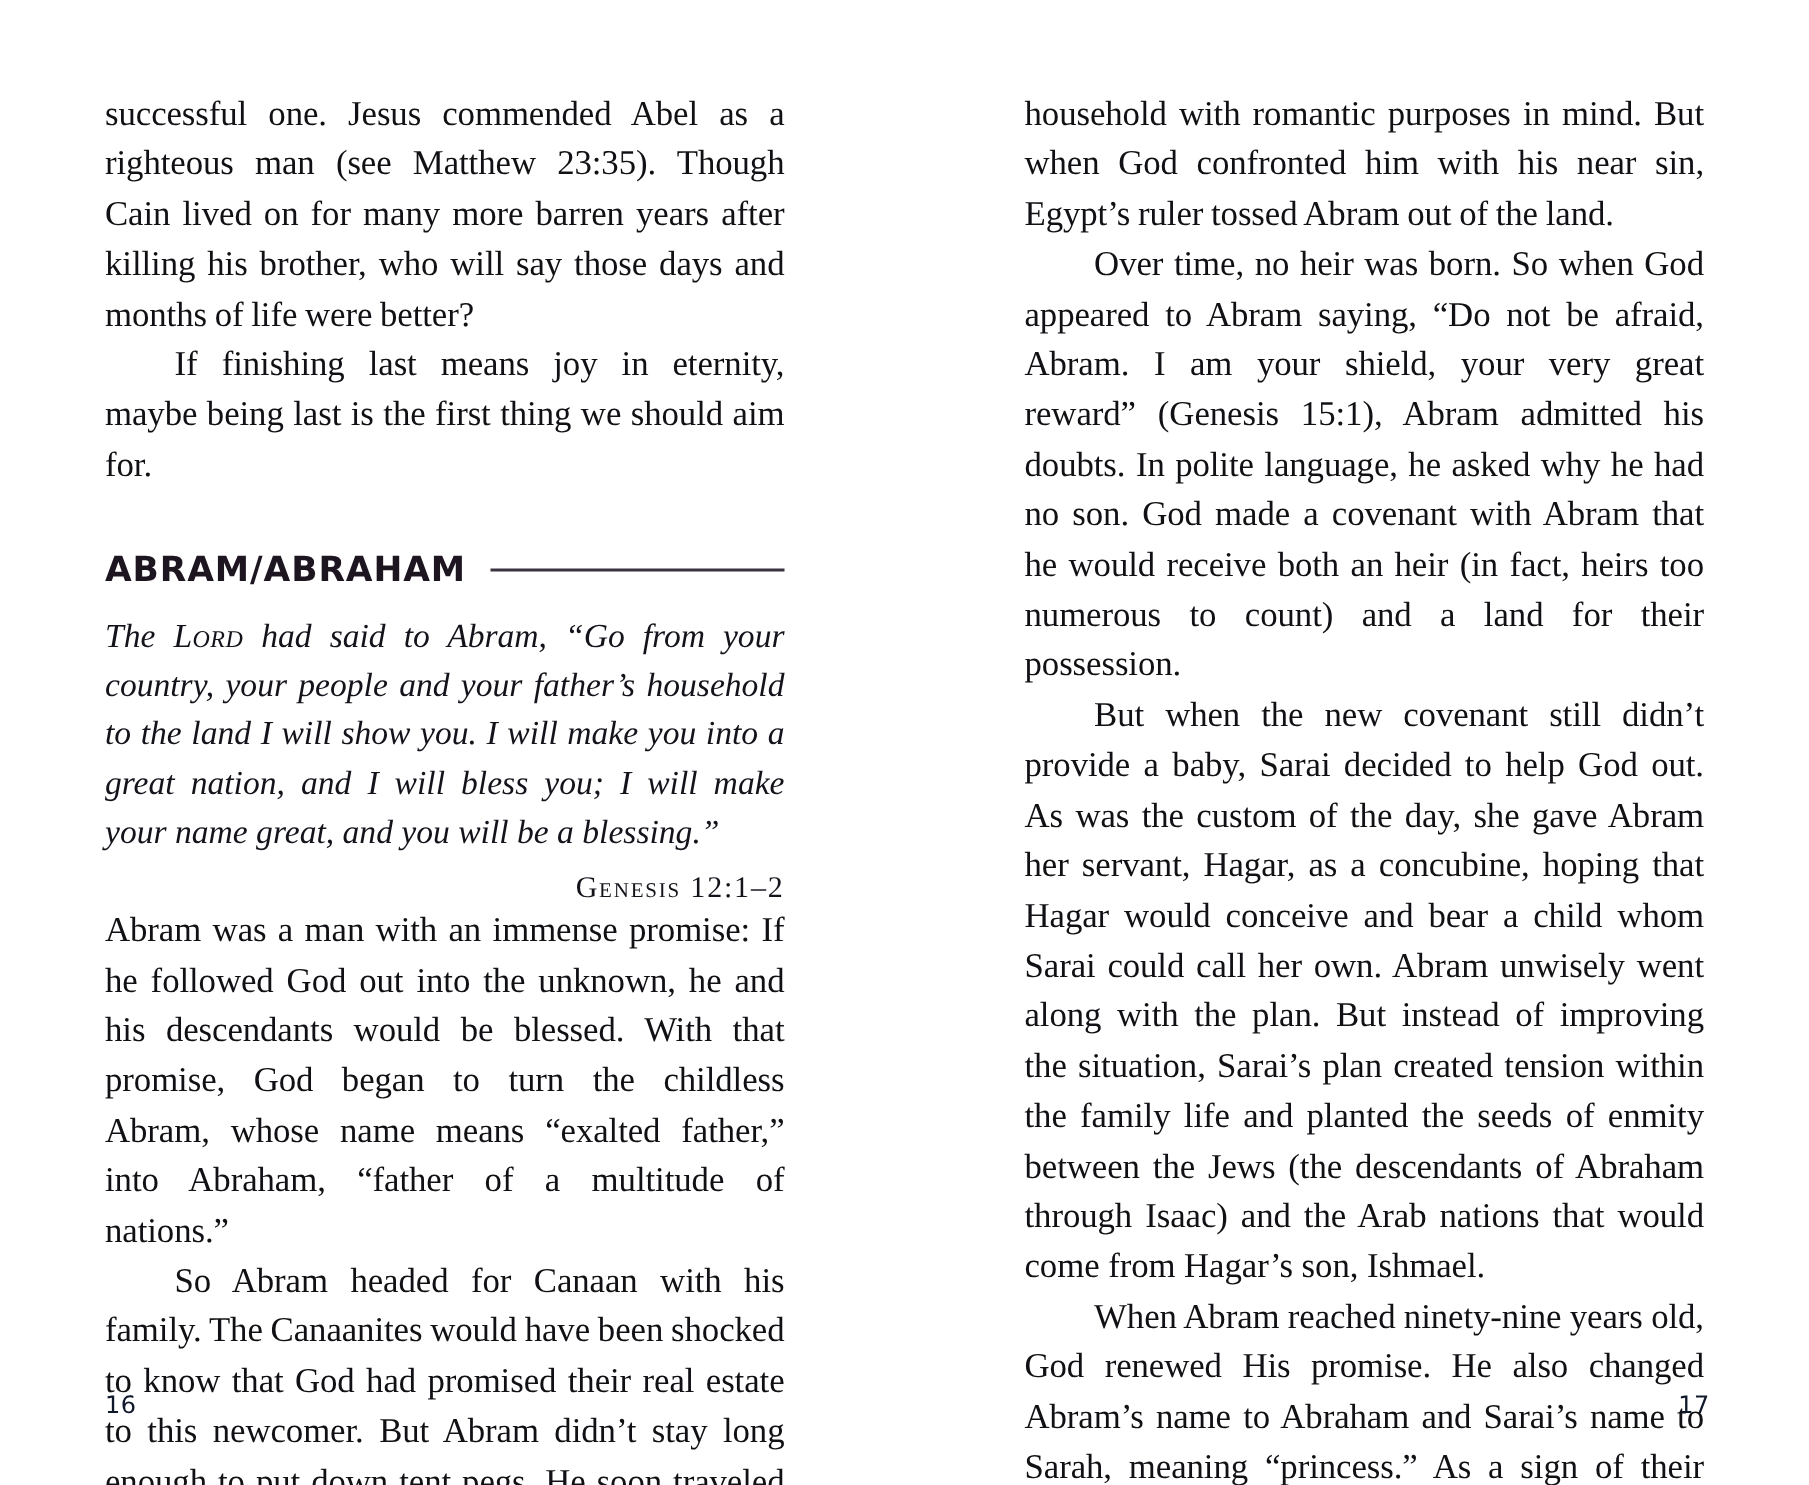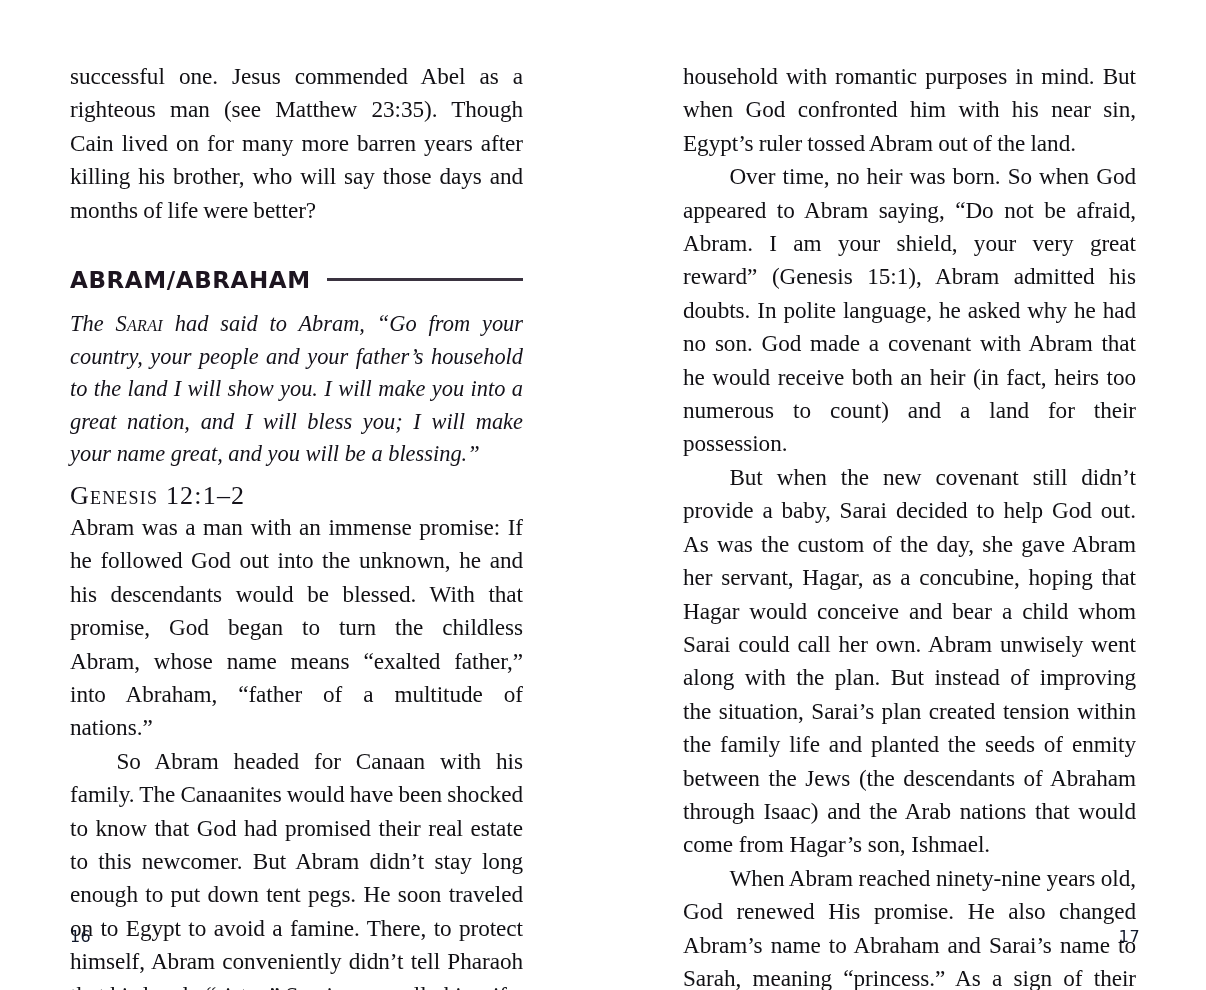--- a/index.html
+++ b/index.html
@@ -76,22 +76,23 @@
     text-align: justify;
     color: #14121a;
   }
   .epigraph .smallcaps {
     font-variant: small-caps;
     font-style: italic;
     letter-spacing: 0.3px;
   }
   .citation {
     margin: 10px 0 0 0;
+    text-align: right;
     font-variant: small-caps;
-    font-size: 26px;
+    font-size: 20px;
     letter-spacing: 1.2px;
     color: #14121a;
   }
   .after-epigraph { margin-top: 34px; }
 
   .folio {
     position: absolute;
     bottom: 44px;
     font-family: "DejaVu Sans", sans-serif;
     font-size: 16px;
@@ -108,28 +109,29 @@
 </head>
 <body>
 
 <div class="spread">
 
   <div class="page page-left">
     <div class="col">
 
       <p class="body tight">successful one. Jesus commended Abel as a righteous man (see Matthew 23:35). Though Cain lived on for many more barren years after killing his brother, who will say those days and months of life were better?</p>
 
+      <p class="body indent tight">If finishing last means joy in eternity, maybe being last is the first thing we should aim for.</p>
 
       <div class="section-head">
         <span class="title">ABRAM/ABRAHAM</span>
         <span class="rule"></span>
       </div>
 
       <p class="epigraph">
-        <span>The </span><span class="smallcaps">Sarai</span><span> had said to Abram, “Go from your country, your people and your father’s household to the land I will show you. I will make you into a great nation, and I will bless you; I will make your name great, and you will be a blessing.”</span>
+        <span>The </span><span class="smallcaps">Lord</span><span> had said to Abram, “Go from your country, your people and your father’s household to the land I will show you. I will make you into a great nation, and I will bless you; I will make your name great, and you will be a blessing.”</span>
       </p>
 
       <p class="citation">Genesis 12:1–2</p>
 
       <p class="body after-epigraph loose">Abram was a man with an immense promise: If he followed God out into the unknown, he and his descendants would be blessed. With that promise, God began to turn the childless Abram, whose name means “exalted father,” into Abraham, “father of a multitude of nations.”</p>
 
       <p class="body indent tight">So Abram headed for Canaan with his family. The Canaanites would have been shocked to know that God had promised their real estate to this newcomer. But Abram didn’t stay long enough to put down tent pegs. He soon traveled on to Egypt to avoid a famine. There, to protect himself, Abram conveniently didn’t tell Pharaoh that his lovely “sister,” Sarai, was really his wife. Pharaoh brought her into his</p>
 
     </div>
 

